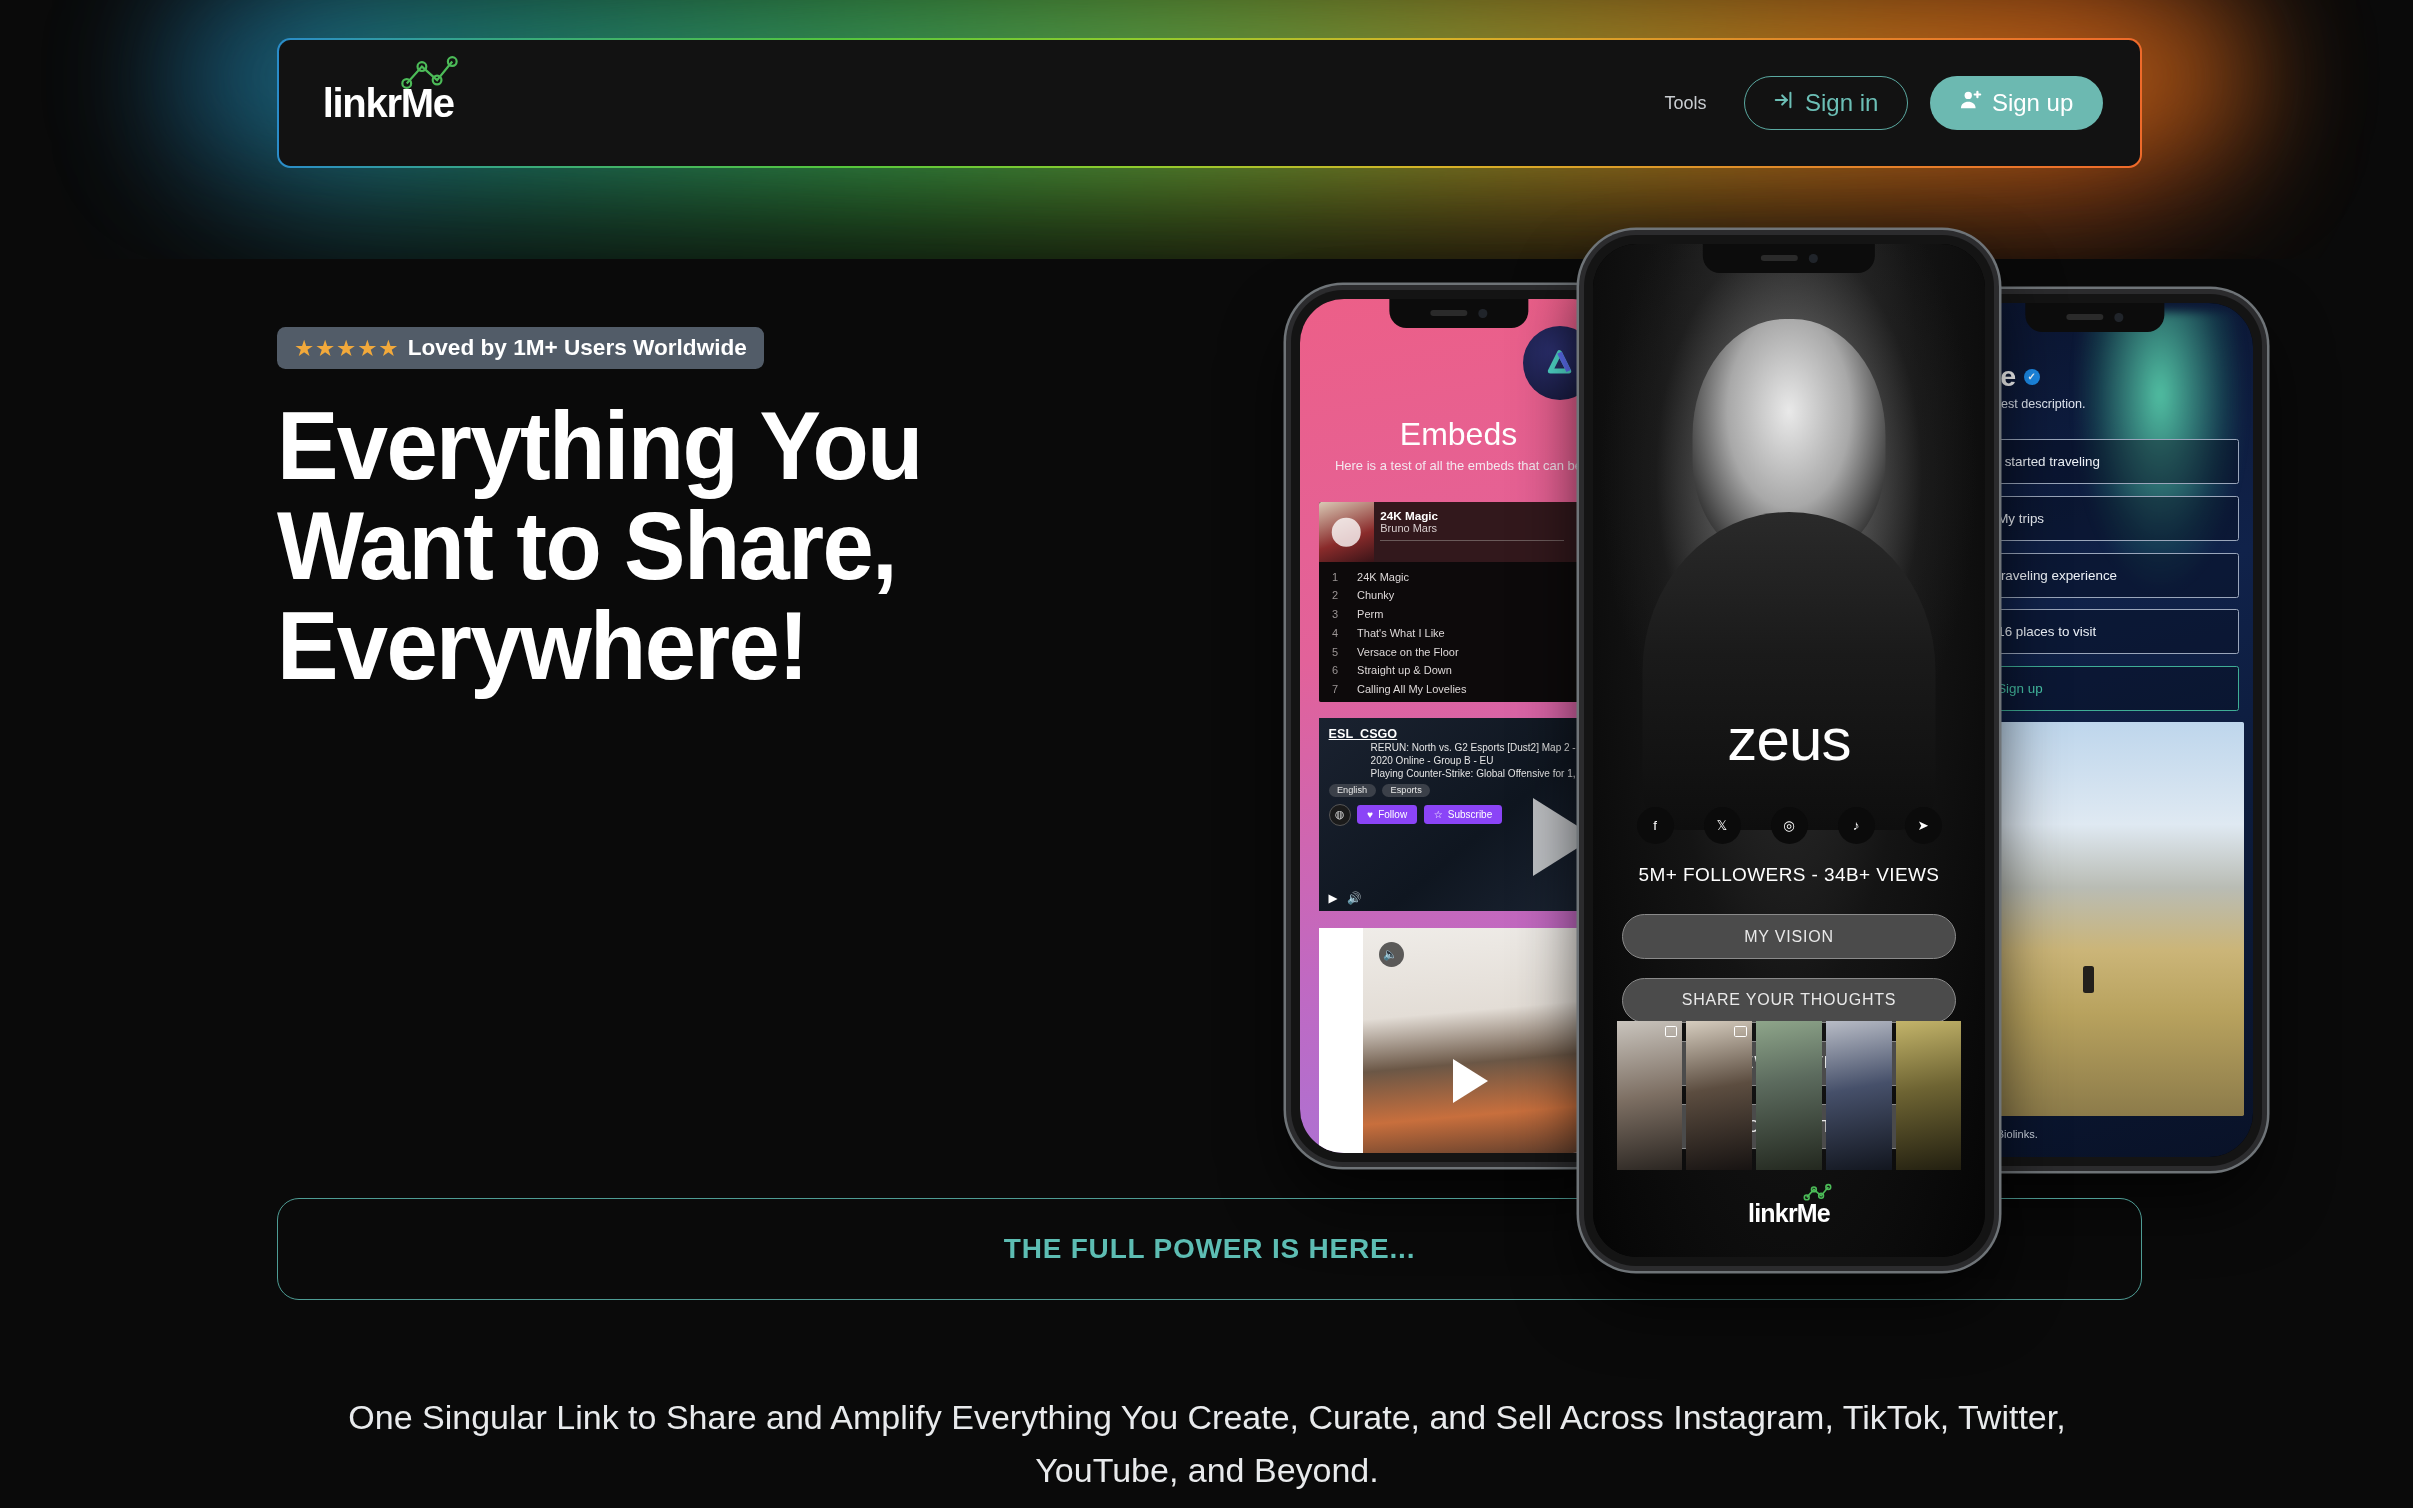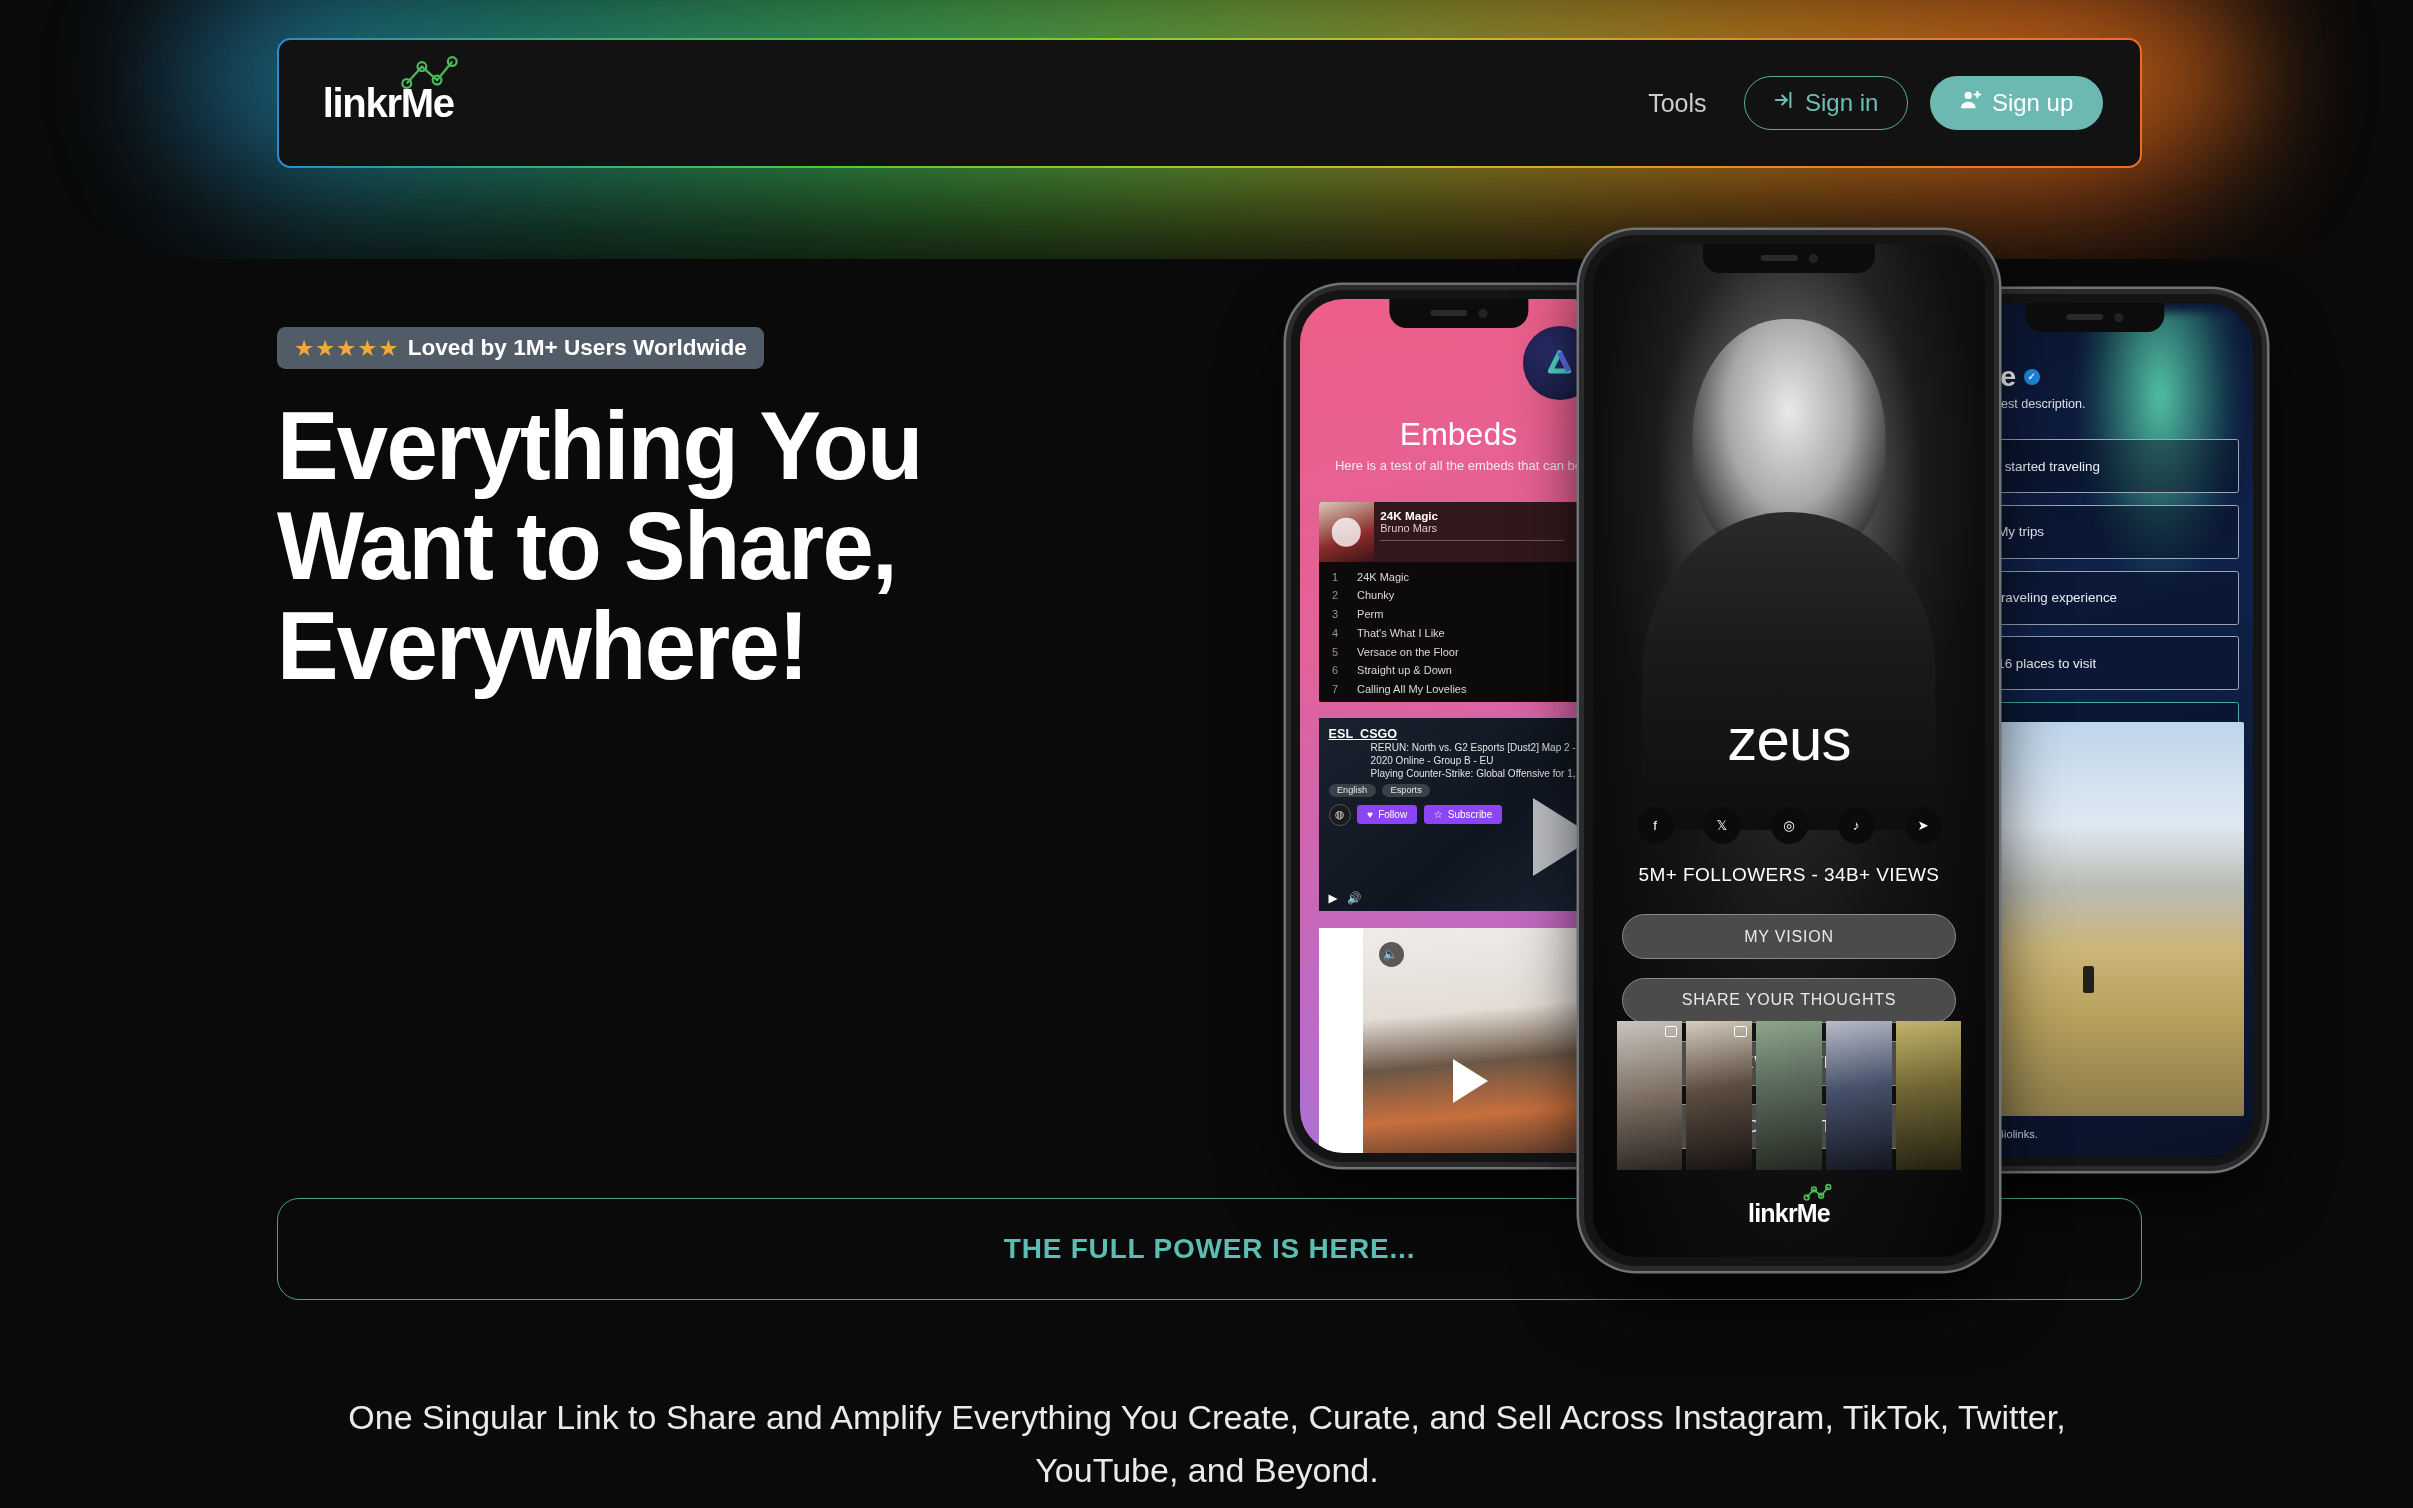--- a/index.html
+++ b/index.html
@@ -20,21 +20,21 @@
 
   
   .nav-outer{ position:absolute; left:277px; top:38px; width:1865px; height:130px; border-radius:13.4px; padding:1.7px;
       background:linear-gradient(90deg,#2a8cc9 0%,#37a87f 12%,#54c63c 30%,#8fcc2c 46%,#d7b327 62%,#e08b29 80%,#ef6a2a 100%); }
   .nav{ width:100%; height:100%; border-radius:11.7px; background:#121212;
         display:flex; align-items:center; padding:0 37px 0 44px; }
   .logo{ position:relative; width:159px; }
   .logo-text{ font-size:40px; font-weight:800; letter-spacing:-1.3px; line-height:1; color:#fff; font-family:"Liberation Sans",sans-serif; }
   .logo-chart{ position:absolute; left:77px; top:-30px; }
   .nav-right{ margin-left:auto; display:flex; align-items:center; gap:22px; }
-  .tools{ font-size:25px; color:#c9cdd1; padding:6.7px 15px; }
+  .tools{ font-size:18px; color:#c9cdd1; padding:6.7px 15px; }
   .btn-signin{ display:flex; align-items:center; gap:10px; border:1.7px solid #5aa9a1; color:#6cbfb6;
        border-radius:34px; padding:11.7px 28.5px; font-size:24px; background:transparent; }
   .btn-signup{ display:flex; align-items:center; gap:10px; background:#6cb9b1; color:#fff;
        border-radius:34px; padding:13.4px 30px; font-size:24px; border:none; }
 
   
   .hero{ position:absolute; left:277px; top:327px; width:972px; }
   .badge{ display:inline-flex; align-items:center; gap:8.4px; background:#525c68; border-radius:8.4px; padding:7.5px 17px; }
   .stars{ color:#f2a93b; font-size:22.6px; letter-spacing:0.8px; }
   .badge-text{ font-size:22.6px; color:#fff; font-weight:700; }
@@ -103,21 +103,21 @@
   #phone-right{ left:670px; top:84px; width:335px; height:872px; }
   .pr-bg{ position:absolute; inset:0; background:linear-gradient(165deg,#0b1530 0%,#10224a 35%,#0c1a38 70%,#091228 100%); }
   .pr-aurora{ position:absolute; right:8.4px; top:8.4px; width:168px; height:277px;
       background:radial-gradient(ellipse at 50% 30%, rgba(94,221,181,.85), rgba(40,140,120,.25) 55%, transparent 72%);
       filter:blur(5px); }
   .pr-name{ position:absolute; left:15px; top:57px; font-size:28.5px; font-weight:700; display:flex; align-items:center; gap:7.5px; }
   .verif{ width:16px; height:16px; border-radius:50%; background:#1c8ae6; color:#fff; font-size:10px;
        display:flex; align-items:center; justify-content:center; }
   .pr-desc{ position:absolute; left:15px; top:94px; font-size:12.6px; color:#e0e6f0; }
   .pr-btns{ position:absolute; left:-17px; right:13.4px; top:136px; display:flex; flex-direction:column; gap:11.7px; }
-  .pr-btn{ border:0.8px solid #9aa6bb; border-radius:2.5px; height:54px; display:flex; align-items:center;
+  .pr-btn{ border:0.8px solid #9aa6bb; border-radius:2.5px; height:45px; display:flex; align-items:center;
       padding-left:77px; font-size:13.4px; color:#eef2f8; background:rgba(6,14,32,.45); }
   .pr-btn.signup{ border-color:#3fae96; color:#46c2a6; }
   .pr-photo{ position:absolute; left:8.4px; right:8.4px; top:419px; height:394px; border-radius:1.7px; overflow:hidden;
       background:linear-gradient(180deg,#bed6ec 0%,#dfe9f2 26%,#b9bcb4 42%,#cbb578 58%,#b8a25e 74%,#8c7b4a 100%); }
   .pr-photo:after{ content:''; position:absolute; left:46%; top:62%; width:11.7px; height:27px; background:#23201c; border-radius:2.5px; }
   .pr-footer{ position:absolute; left:11.7px; bottom:17px; font-size:11px; color:#cfd6e2; display:flex; gap:6.7px; align-items:center; }
   .diamond{ width:9.2px; height:9.2px; background:#5ea9e8; transform:rotate(45deg); }
 
   
   #phone-center{ left:327px; top:25px; width:410px; height:1031px; z-index:5; }

